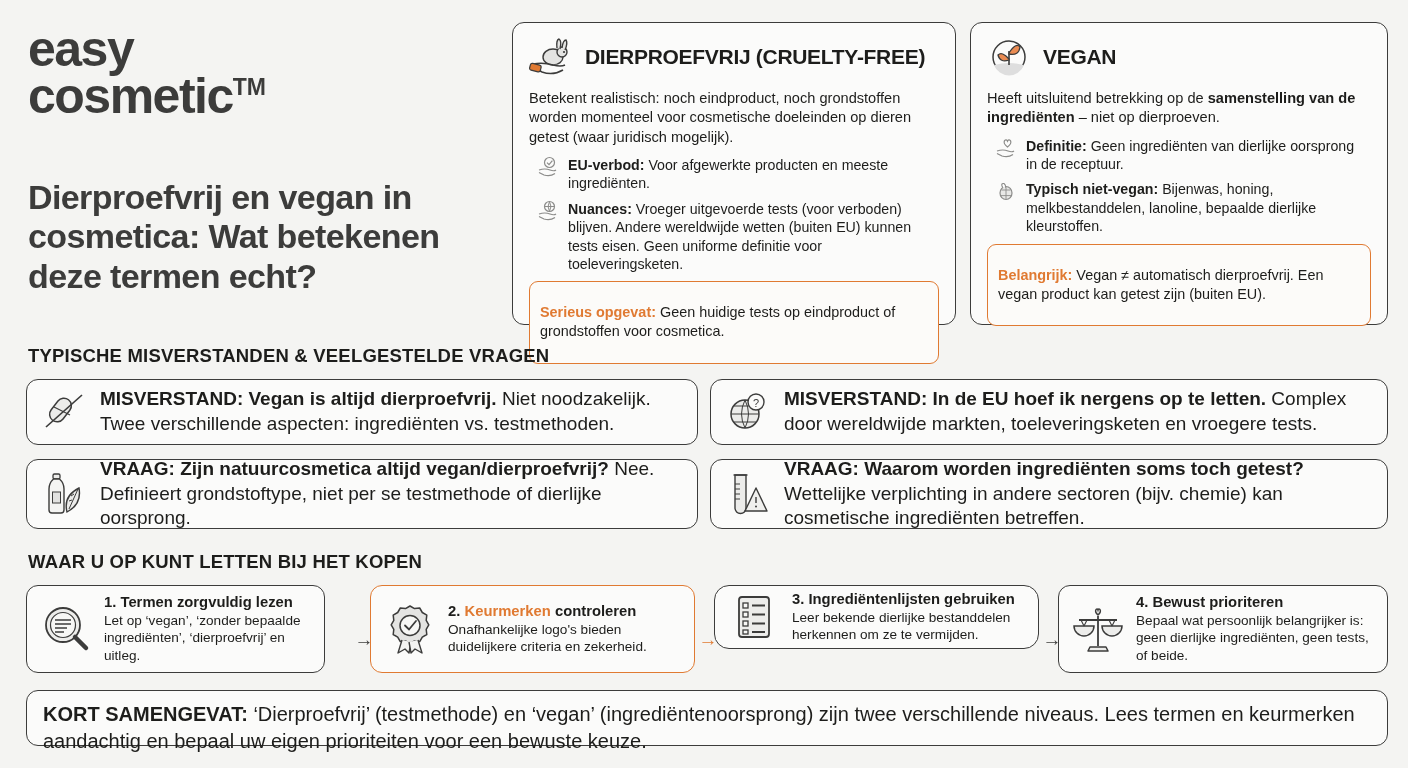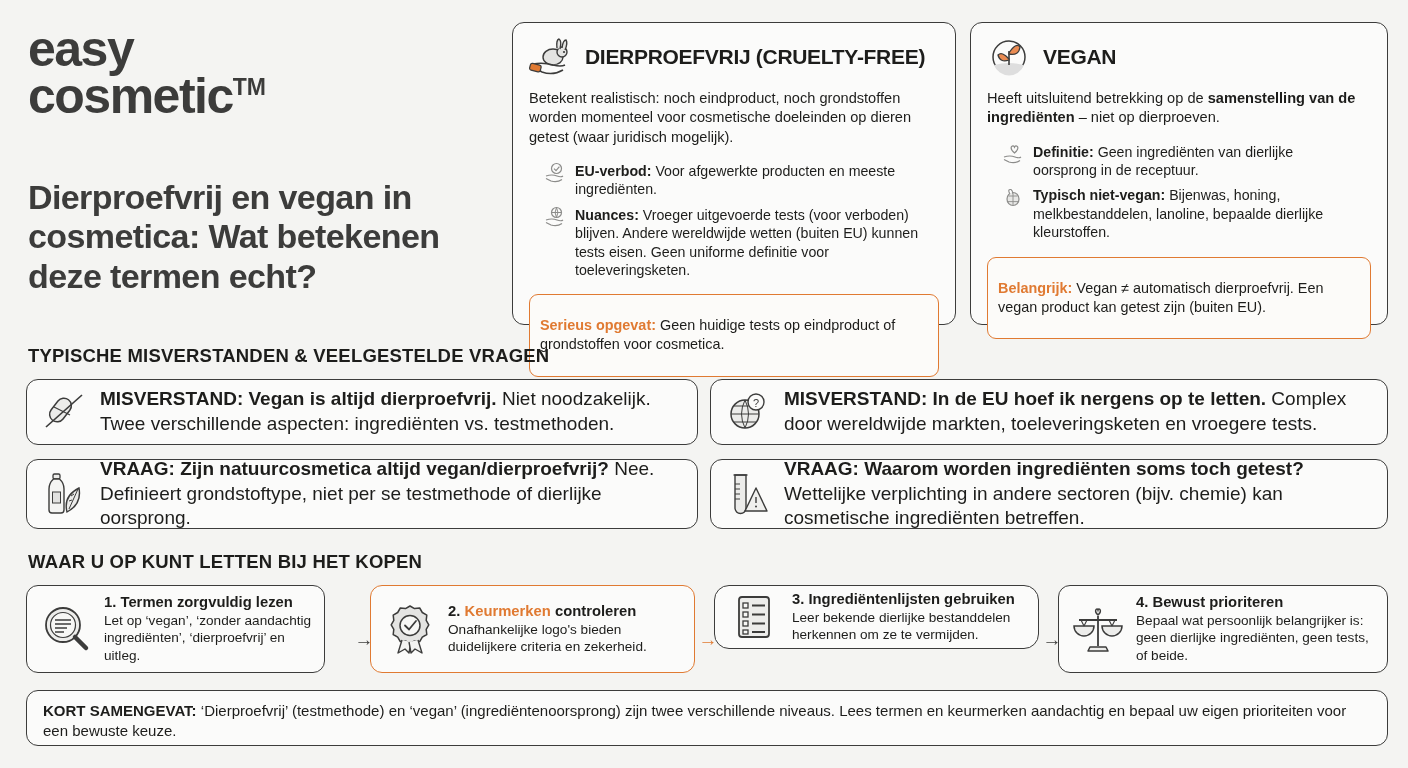--- a/index.html
+++ b/index.html
@@ -30,21 +30,21 @@
     position:absolute;background:#fbfbfa;
     border:1.4px solid #3c3c3b;border-radius:12px;
     box-sizing:border-box;
   }
 
   
   .defcard{padding:14px 16px 12px 16px;}
   .defhead{display:flex;align-items:center;gap:12px;margin-bottom:9px;}
   .defhead .title{font-weight:bold;font-size:21px;letter-spacing:-0.3px;}
   .deflead{font-size:14.6px;line-height:1.32;margin:12px 0 9px 0;}
-  .bullets{margin:15px;padding:0;list-style:none;}
+  .bullets{margin:8px;padding:0;list-style:none;}
   .bullets li{display:flex;gap:9px;align-items:flex-start;margin-bottom:7px;}
   .bullets .btxt{font-size:14.2px;line-height:1.3;}
   .callout{
     border:1.4px solid #e07a32;border-radius:9px;
     background:#fcfbf9;padding:21px 10px;margin-top:8px;
     font-size:14.4px;line-height:1.32;
   }
   .callout .lead{color:#e07a32;font-weight:bold;}
   b{font-weight:bold;}
 
@@ -65,21 +65,21 @@
   .step .stxt .sbody{font-size:13.6px;line-height:1.26;}
   .step .stitle .hl{color:#e07a32;}
   .arrow{
     position:absolute;top:629px;width:22px;height:20px;
     display:flex;align-items:center;justify-content:center;
     font-size:19px;color:#3c3c3b;line-height:1;
   }
   .arrow.or{color:#e07a32;}
 
   
-  .summary{padding:10px 16px;font-size:15px;line-height:1.35;}
+  .summary{padding:10px 16px;font-size:20px;line-height:1.35;}
 
   svg{display:block;}
 </style>
 </head>
 <body>
 
 <div class="page">
 
   <div class="brand">
     <span>easy</span><br>
@@ -233,21 +233,21 @@
     <span>
       <svg width="54" height="54" viewBox="0 0 54 54">
         <circle cx="24" cy="23" r="17" fill="#ededeb" stroke="#3c3c3b" stroke-width="1.8"></circle>
         <circle cx="24" cy="23" r="12.5" fill="#f7f7f5" stroke="#3c3c3b" stroke-width="1.2"></circle>
         <path d="M16 18 h16 M16 22 h16 M16 26 h12 M16 30 h9" fill="none" stroke="#3c3c3b" stroke-width="1.6"></path>
         <path d="M36 35 L47 46" fill="none" stroke="#3c3c3b" stroke-width="4.5" stroke-linecap="round"></path>
       </svg>
     </span>
     <span class="stxt">
       <div class="stitle"><span>1.</span><span> Termen zorgvuldig lezen</span></div>
-      <div class="sbody">Let op ‘vegan’, ‘zonder aandachtig ingrediënten’, ‘dierproefvrij’ en uitleg.</div>
+      <div class="sbody">Let op ‘vegan’, ‘zonder bepaalde ingrediënten’, ‘dierproefvrij’ en uitleg.</div>
     </span>
   </div>
 
   <div class="arrow" style="left:353px;">
       <span>→</span>
     </div>
 
   <div class="card step accent" style="left:370px;top:585px;width:325px;height:88px;">
     <span>
       <svg width="54" height="54" viewBox="0 0 54 54">

